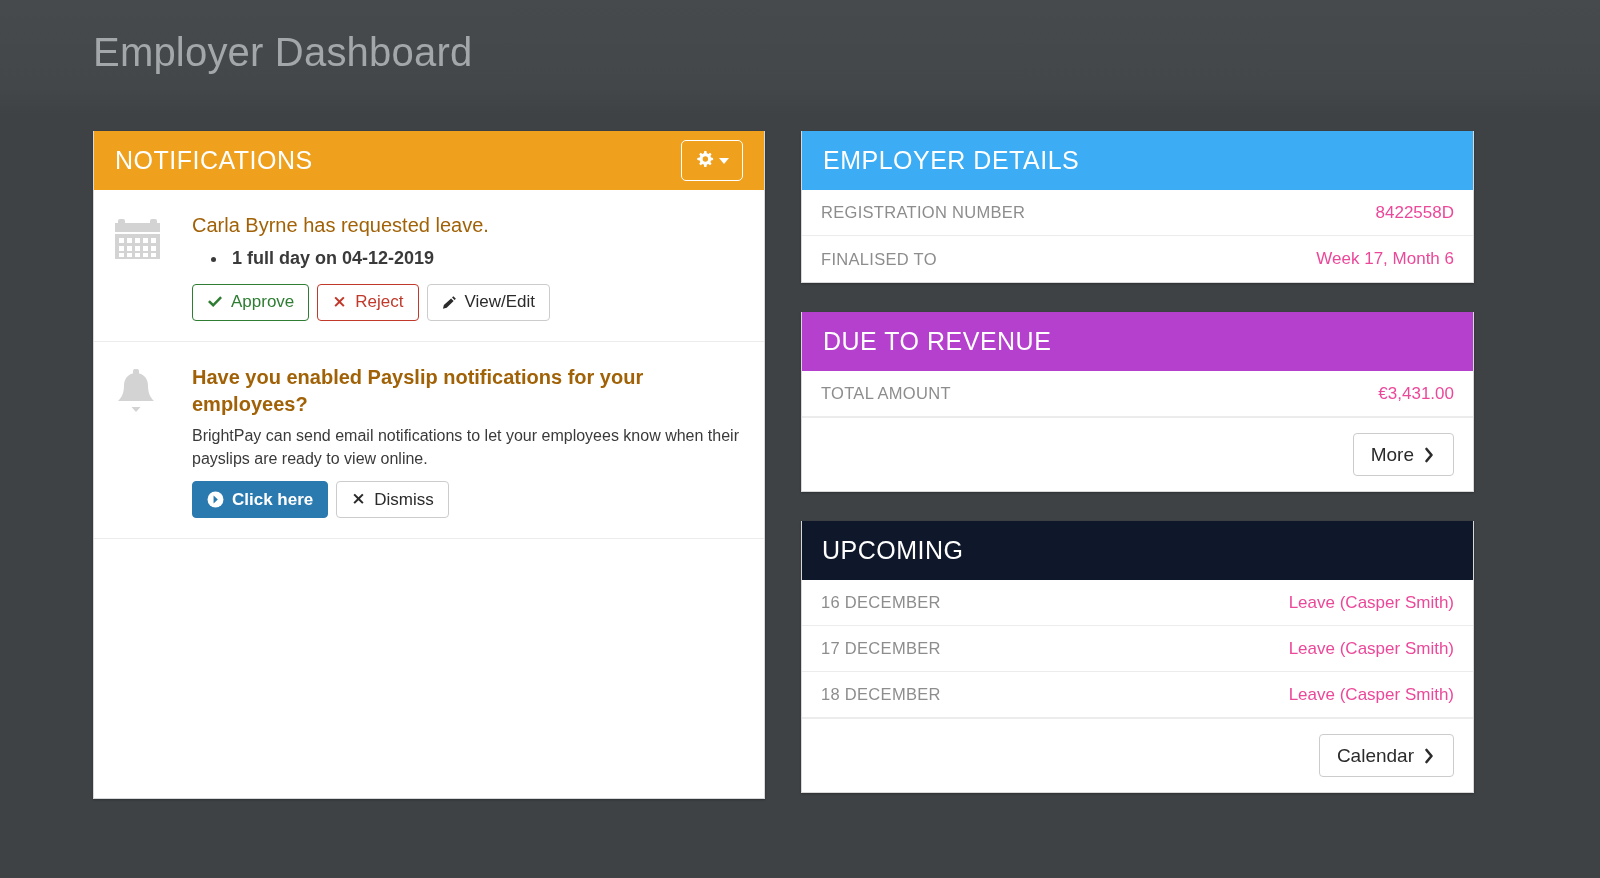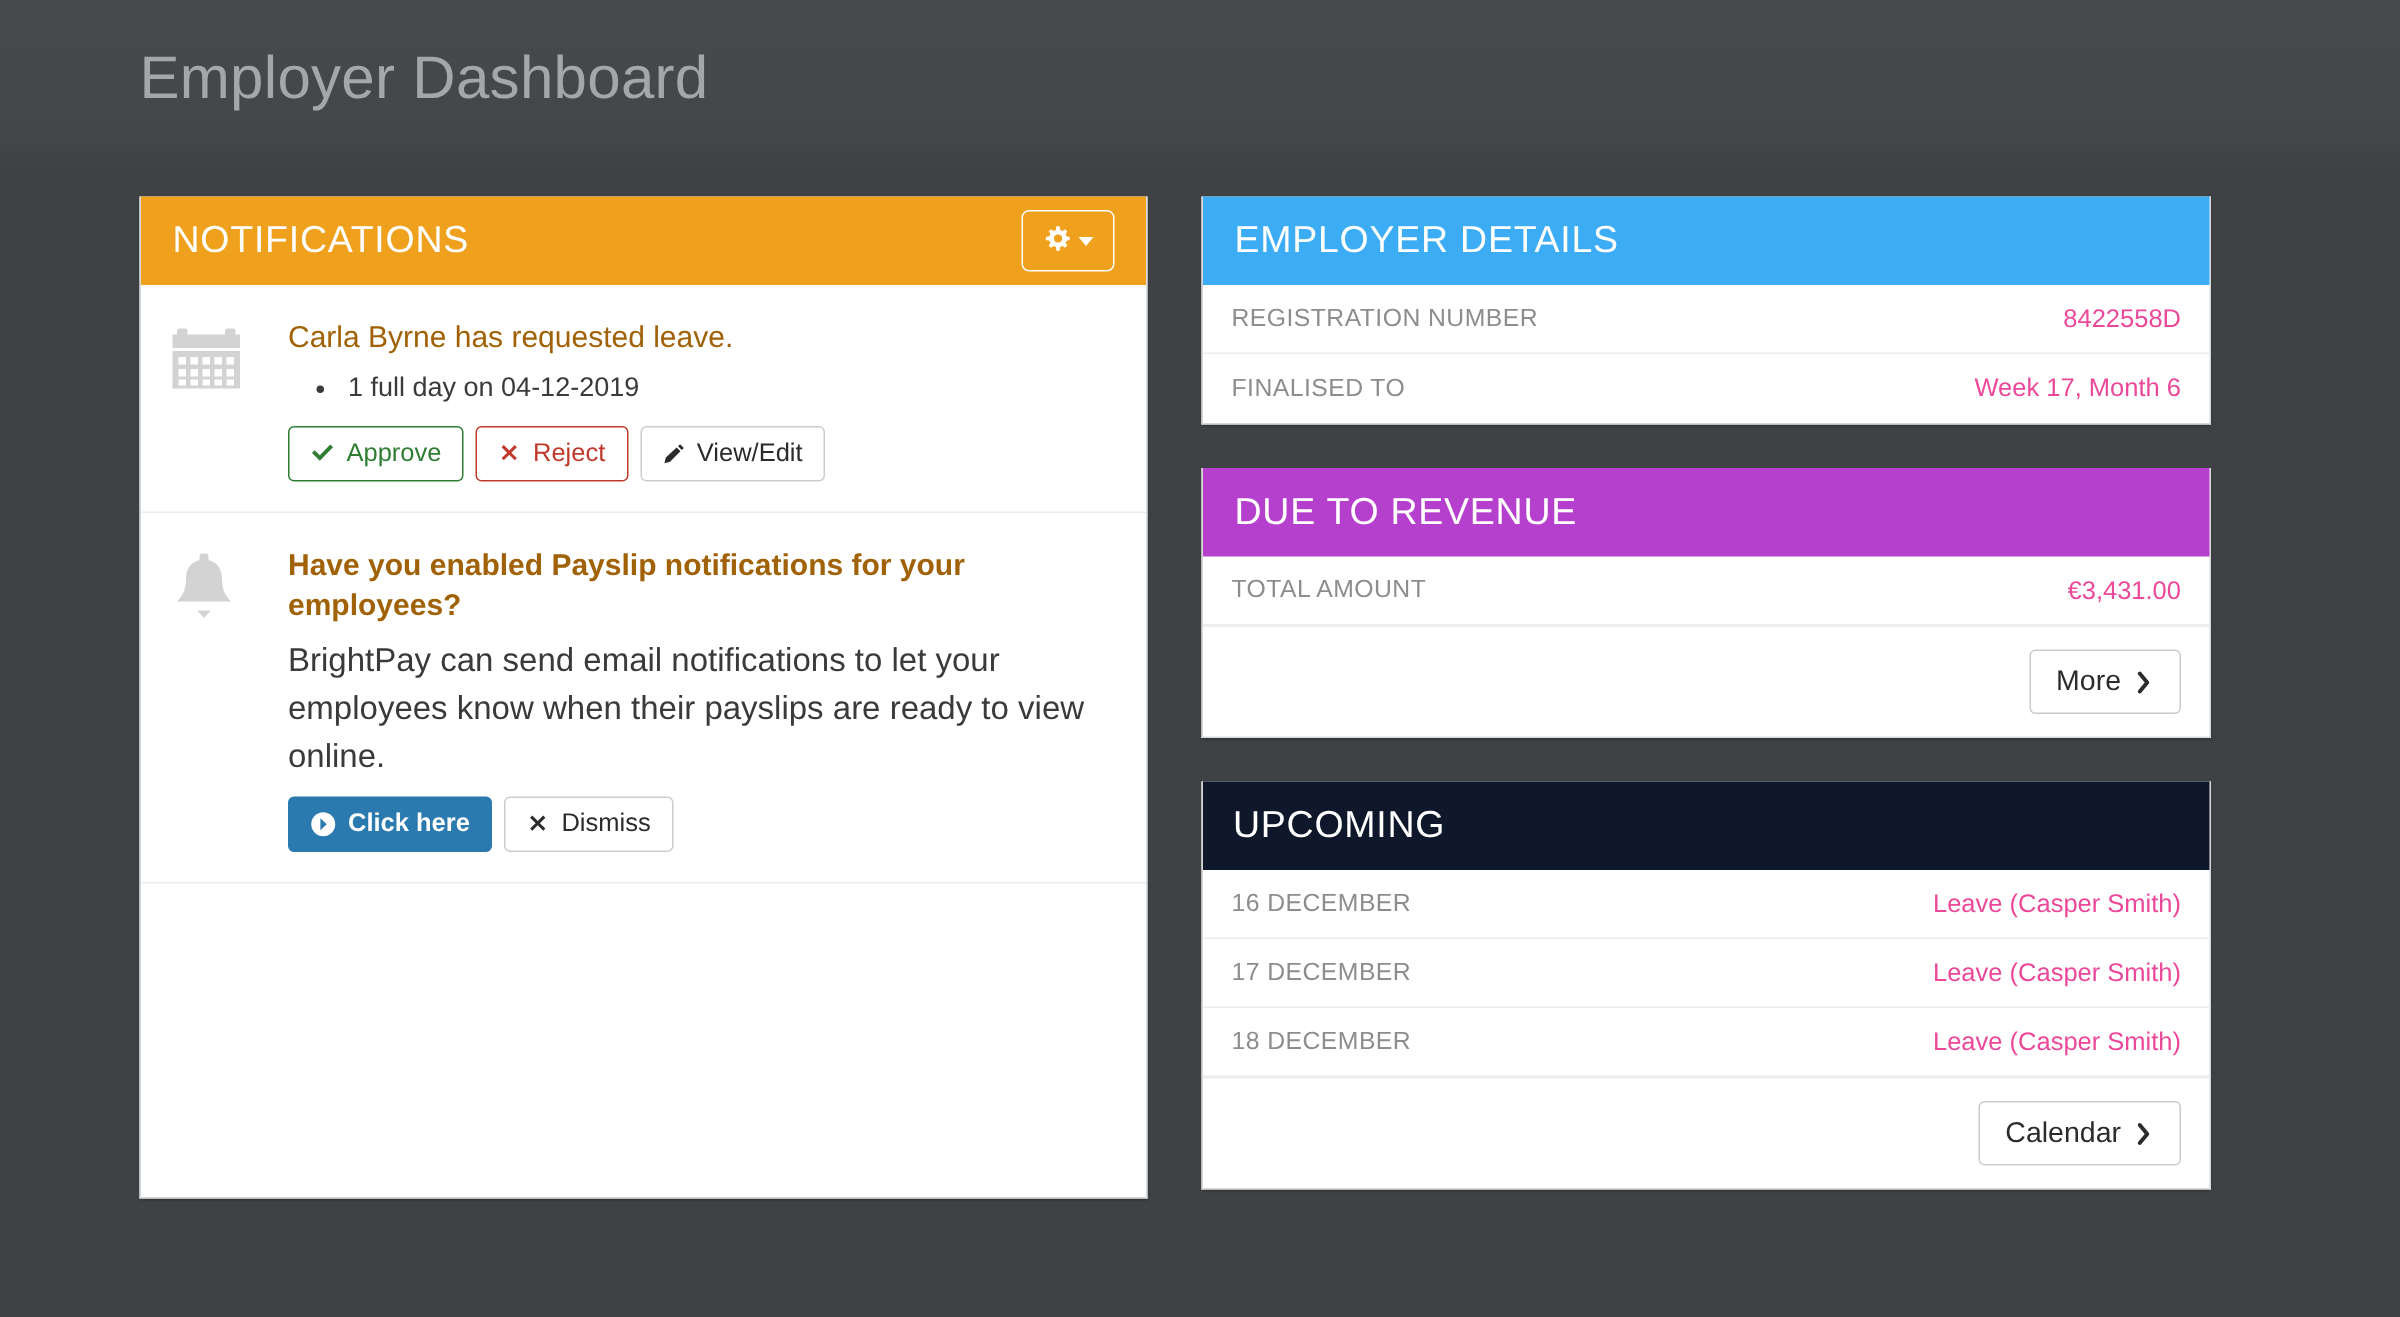--- a/index.html
+++ b/index.html
@@ -92,23 +92,23 @@
     line-height: 1.35;
     margin-bottom: 6px;
   }
   .notif-title.bold { font-weight: bold; }
   .notif-list {
     list-style: disc;
     margin: 0 0 8px 36px;
     font-size: 18px;
     color: #3a3a3a;
   }
-  .notif-list li { line-height: 1.55; padding-left: 4px; }
+  .notif-list li { line-height: 1.55; padding-left: 4px; font-weight: bold; }
   .notif-text {
-    font-size: 22px;
+    font-size: 16px;
     color: #3a3a3a;
     line-height: 1.45;
     max-width: 570px;
     margin-bottom: 8px;
   }
   .btn-row { display: flex; gap: 8px; margin-top: 11px; }
 
   .btn {
     display: inline-flex;
     align-items: center;

